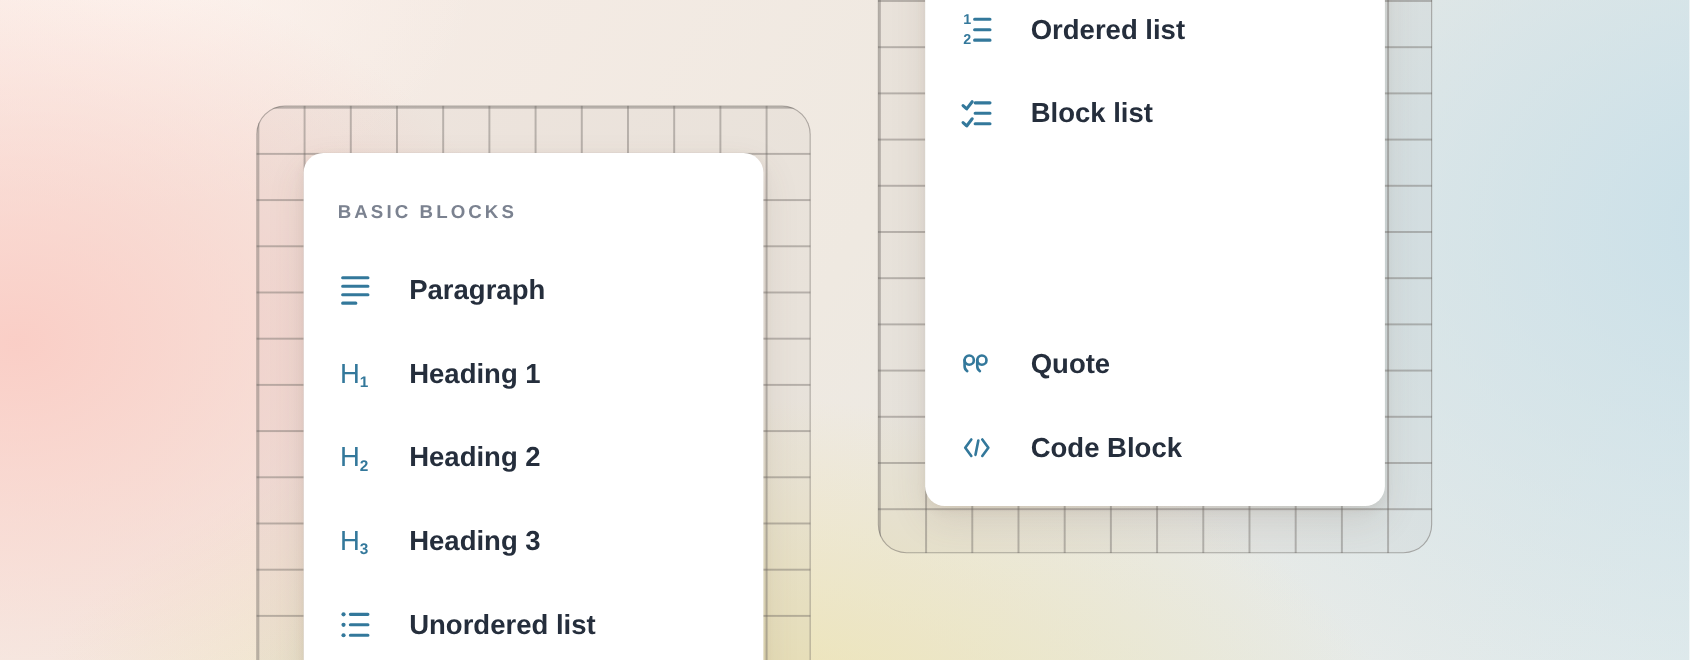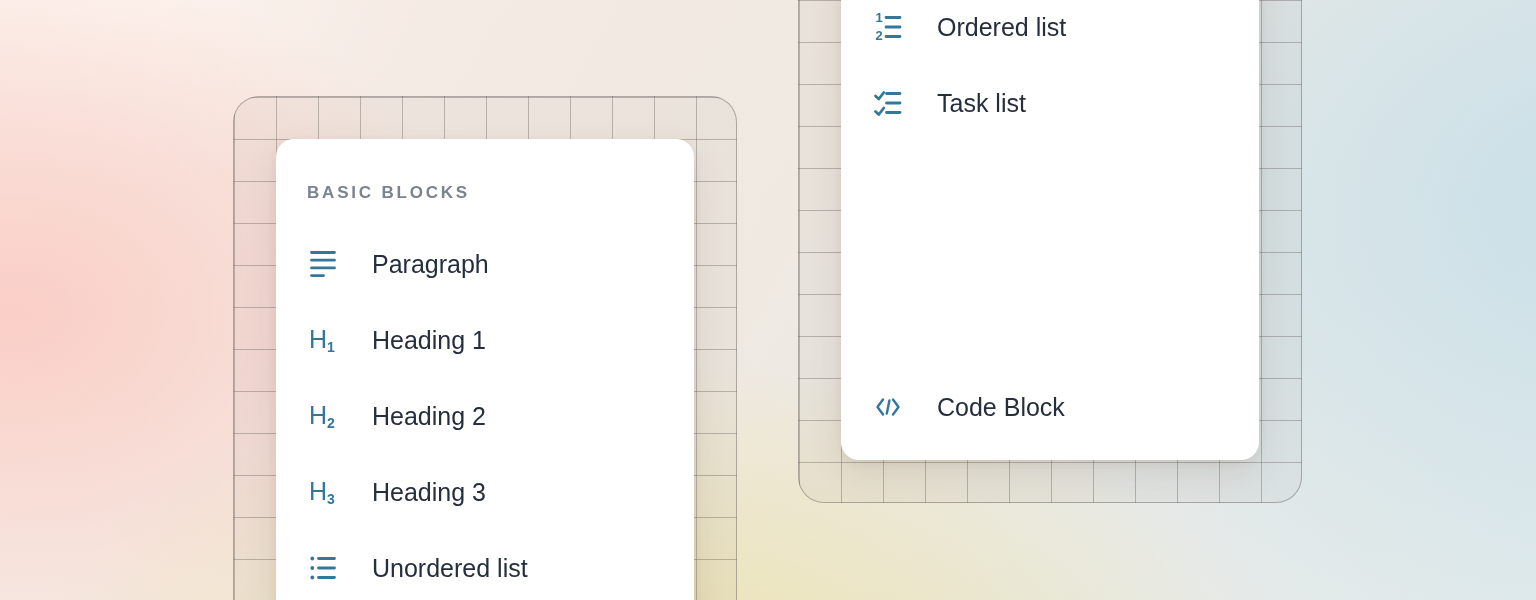--- a/index.html
+++ b/index.html
@@ -50,21 +50,21 @@
     position:absolute;left:0;right:0;height:76px;
     display:flex;align-items:center;
     padding-left:32px;box-sizing:border-box;
     cursor:pointer;
   }
   .menu-item .icon{
     width:30px;height:30px;flex:0 0 30px;margin-right:34px;
     display:flex;align-items:center;justify-content:center;
   }
   .menu-item .label{
-    font-size:25px;font-weight:normal;color:#252E3C;
+    font-size:25px;font-weight:bold;color:#252E3C;
     white-space:nowrap;
   }
   .icon svg{display:block;width:30px;height:30px;}
   .icon svg .st{stroke:#33789B;stroke-width:2.8;stroke-linecap:round;stroke-linejoin:round;fill:none;}
   .icon svg .st2{stroke:#33789B;stroke-width:2.4;stroke-linecap:round;stroke-linejoin:round;fill:none;}
   .icon svg .fl{fill:#33789B;stroke:none;}
   .icon svg text{font-family:"Liberation Sans","DejaVu Sans",sans-serif;fill:#33789B;}
 </style>
 </head>
 <body>
@@ -143,25 +143,40 @@
   </div>
 
   <div class="menu-item" style="top:149px">
     <span class="icon">
       <svg viewBox="0 0 30 30">
         <path class="st" d="M2.5,8 L5.8,11 L10.8,4.5"></path>
         <path class="st" d="M2.5,23.5 L5.8,26.5 L10.8,20"></path>
         <path class="st" d="M13.5,5.5 h13.5 M13.5,15 h13.5 M13.5,24.5 h13.5"></path>
       </svg>
     </span>
-    <span class="label">Task list</span>
+    <span class="label">Block list</span>
   </div>
 
 
 
+  <div class="menu-item" style="top:377px">
+    <span class="icon">
+      <svg viewBox="0 0 30 30">
+        <g transform="translate(3,7)">
+          <circle class="st2" cx="5.1" cy="4.4" r="4.2"></circle>
+          <path class="st2" d="M0.9,4.4 v5.4 q0,3.2 2.4,4.6"></path>
+        </g>
+        <g transform="translate(14.5,7)">
+          <circle class="st2" cx="5.1" cy="4.4" r="4.2"></circle>
+          <path class="st2" d="M0.9,4.4 v5.4 q0,3.2 2.4,4.6"></path>
+        </g>
+      </svg>
+    </span>
+    <span class="label">Quote</span>
+  </div>
 
   <div class="menu-item" style="top:453px">
     <span class="icon">
       <svg viewBox="0 0 30 30">
         <path class="st2" d="M10,7.5 L4.5,15 L10,22.5"></path>
         <path class="st2" d="M20,7.5 L25.5,15 L20,22.5"></path>
         <path class="st2" d="M13.8,21.5 L16.4,8.5"></path>
       </svg>
     </span>
     <span class="label">Code Block</span>

